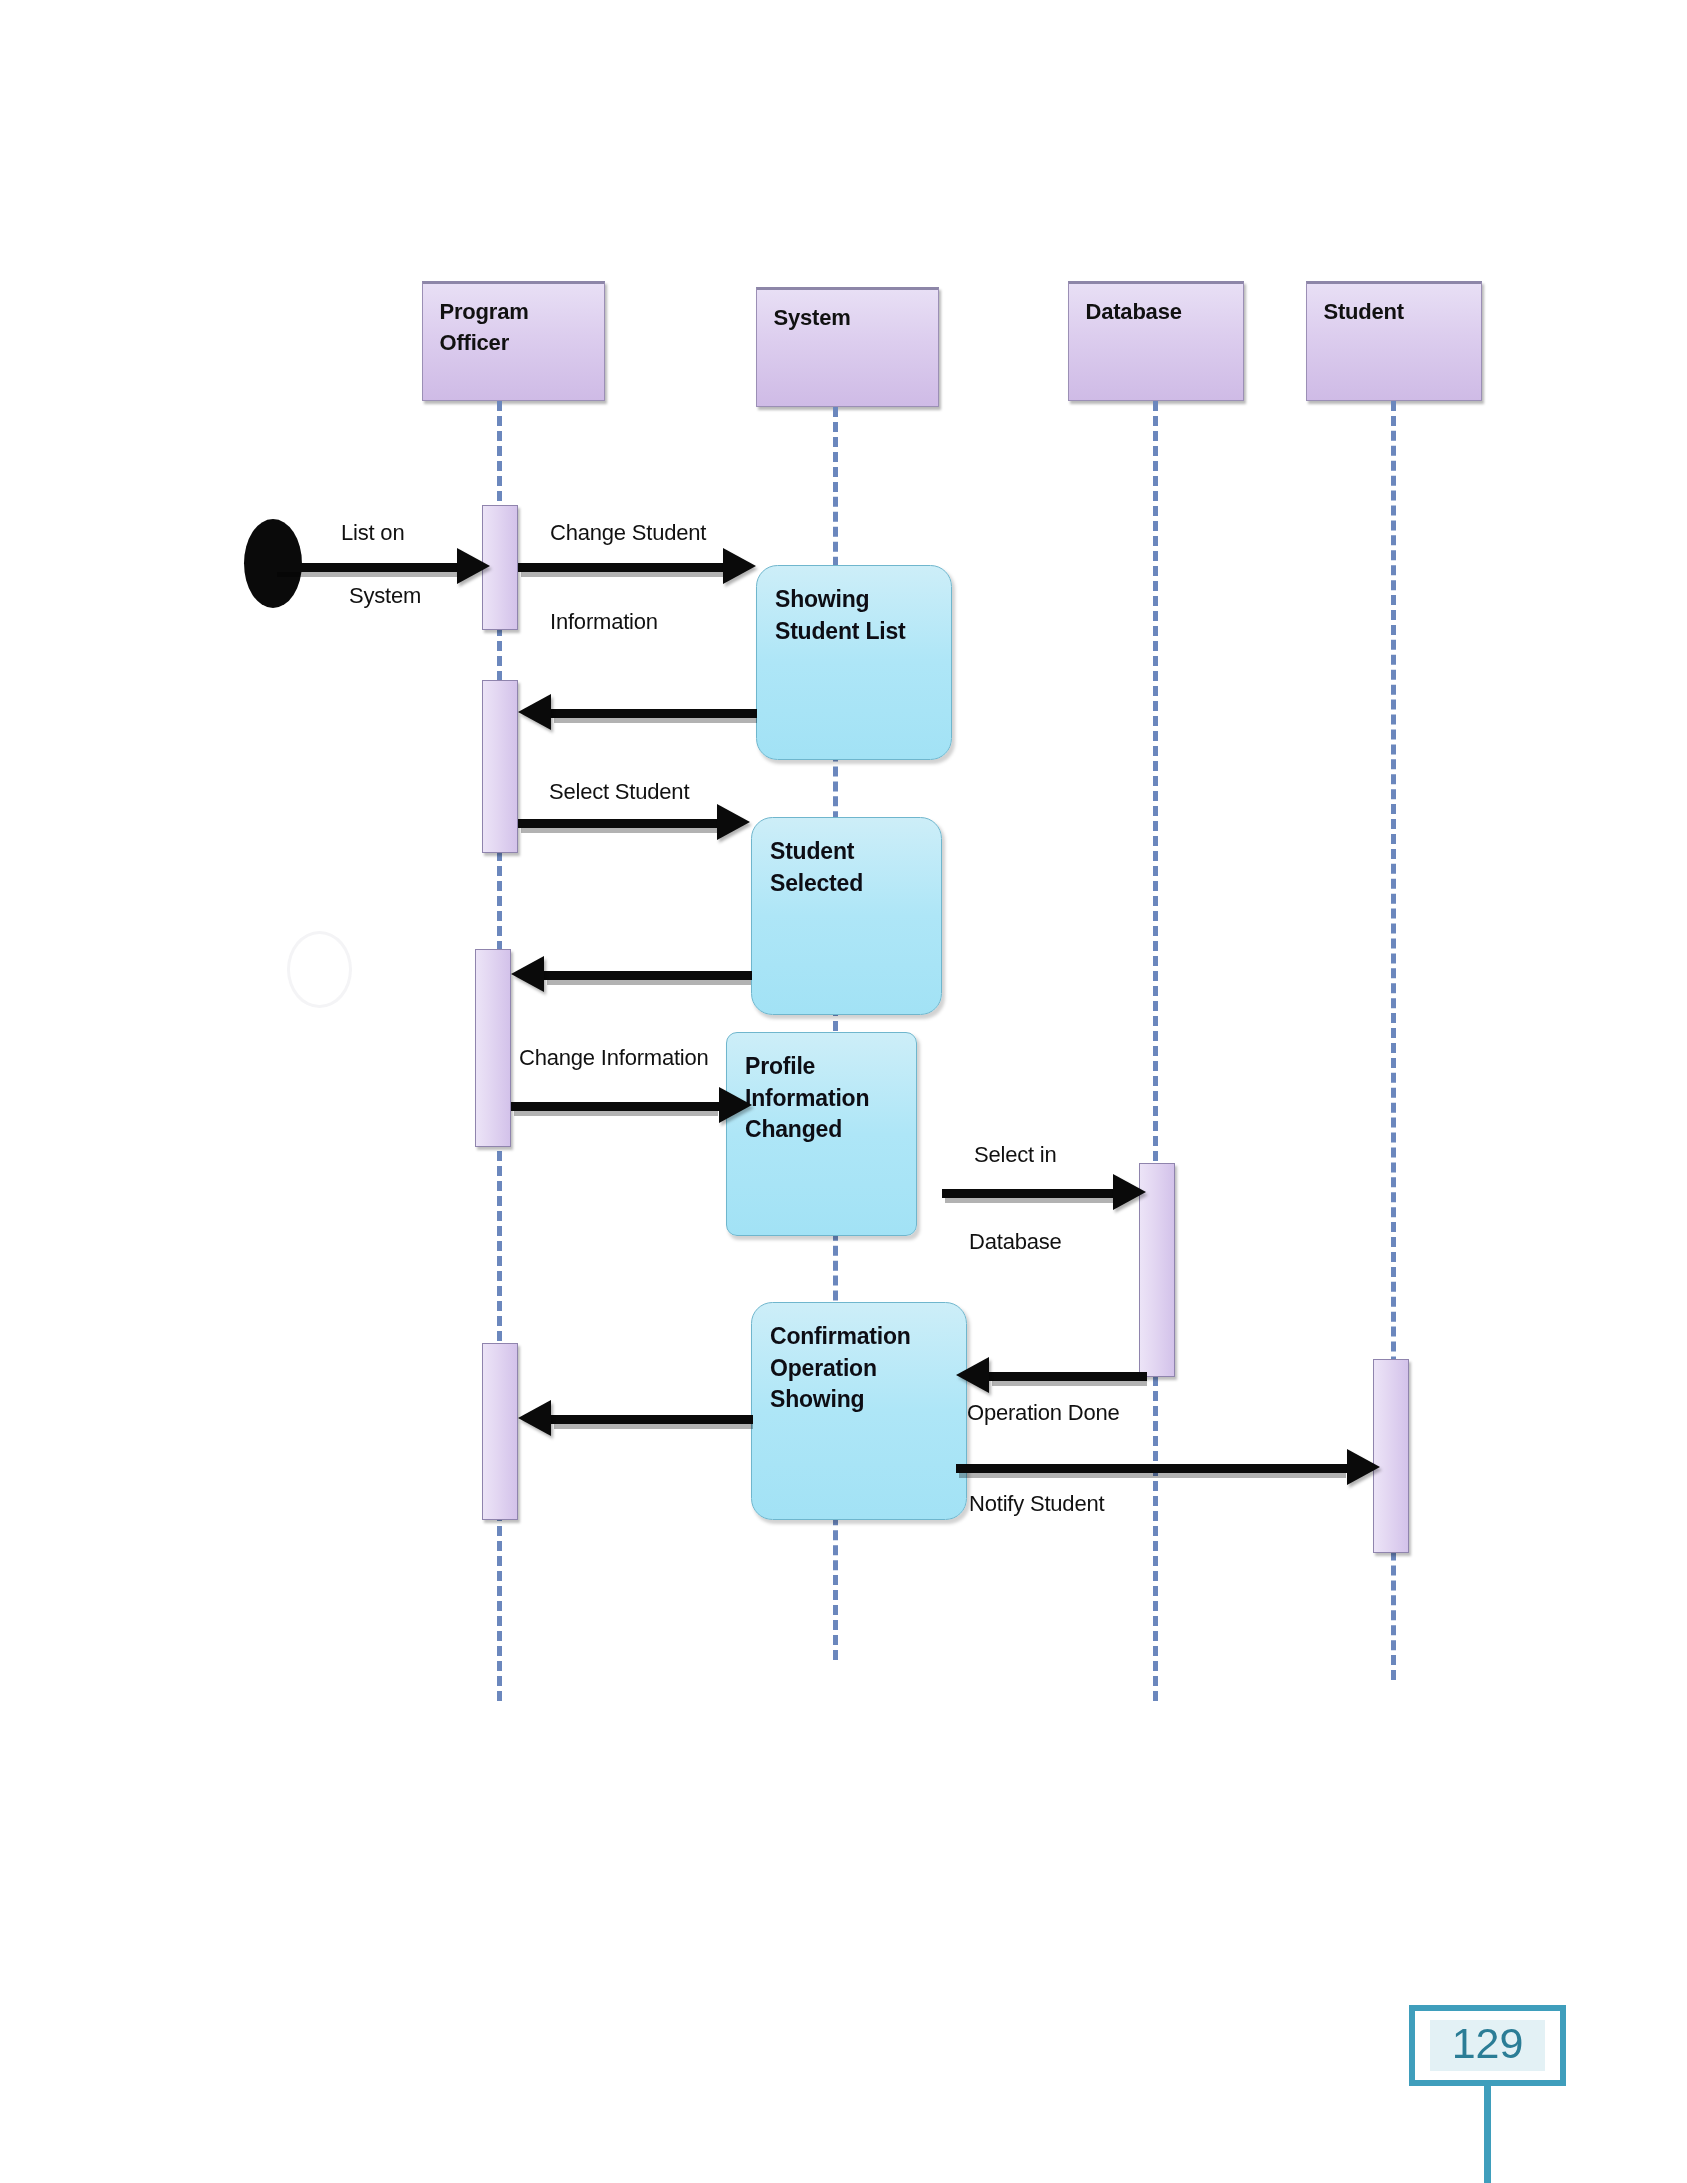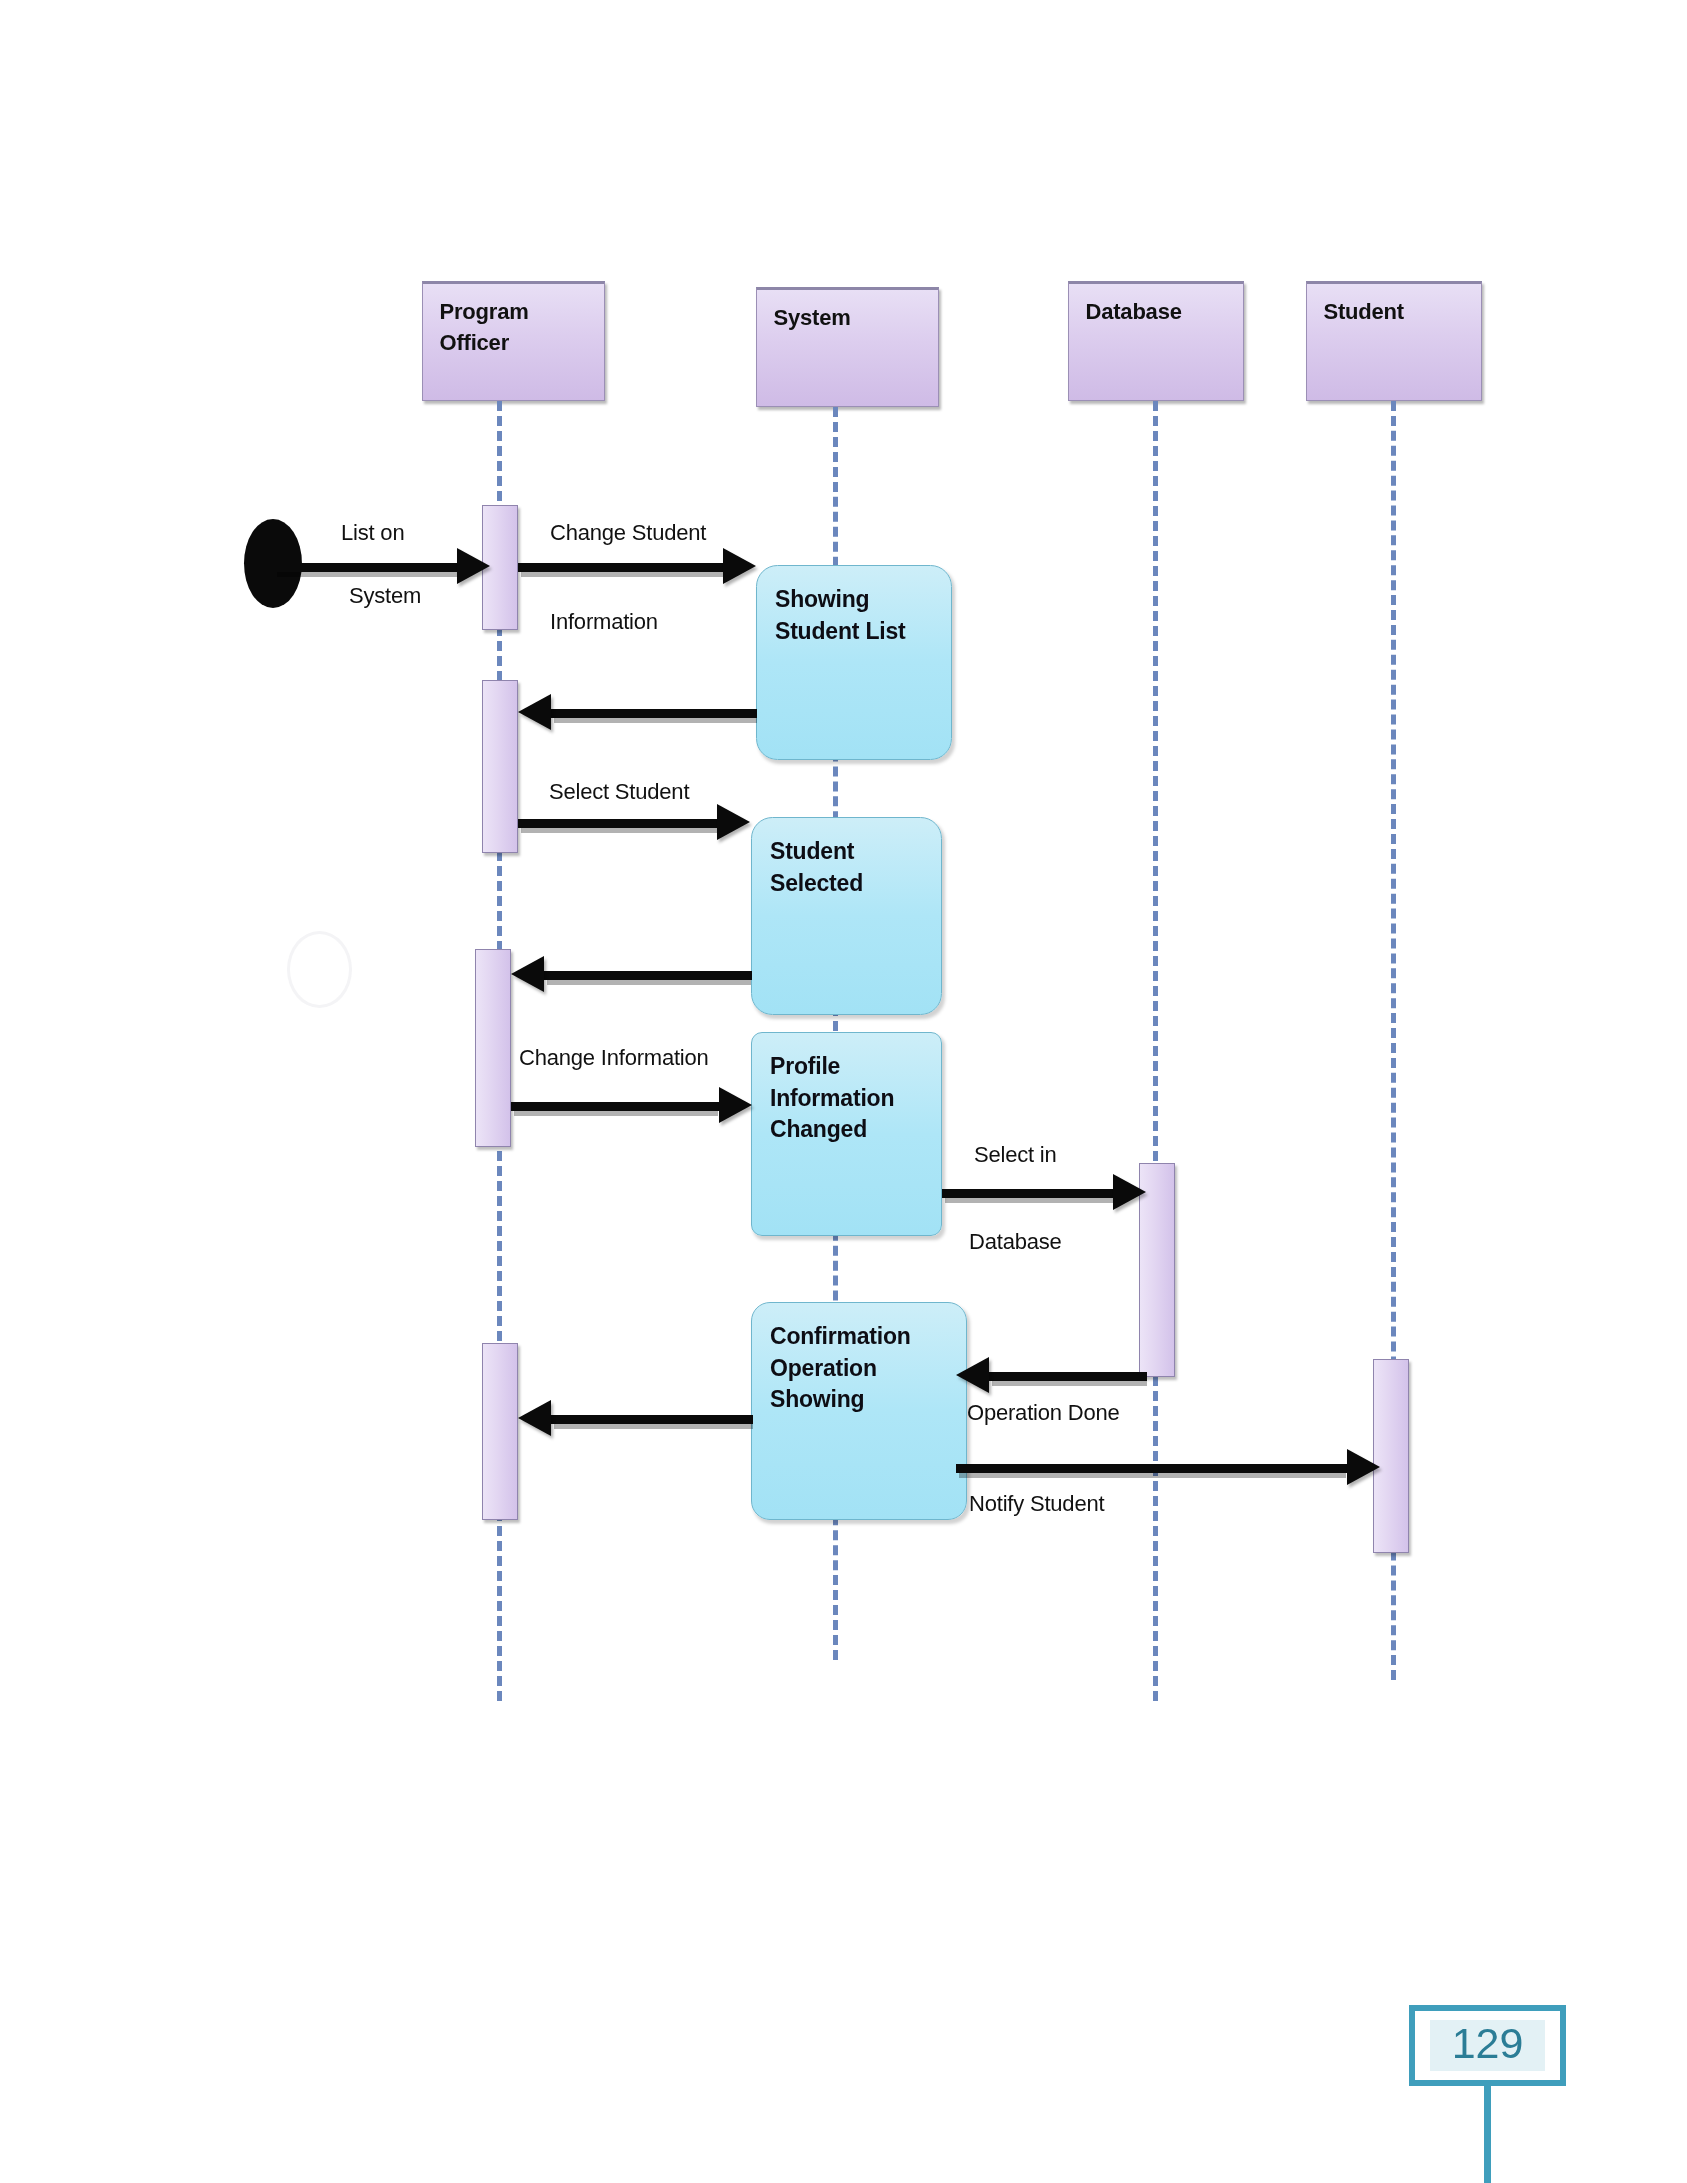--- a/index.html
+++ b/index.html
@@ -228,27 +228,27 @@
     <div class="state-box" style="left:756px; top:565px; width:196px; height:195px;">
       <div>Showing</div>
       <div>Student List</div>
     </div>
 
     <div class="state-box" style="left:751px; top:817px; width:191px; height:198px;">
       <div>Student</div>
       <div>Selected</div>
     </div>
 
-    <div class="state-box" style="left:751px; top:1032px; width:191px; height:204px;border-radius:11px;">
+    <div class="state-box" style="left:726px; top:1032px; width:191px; height:204px;border-radius:11px;">
       <div>Profile</div>
       <div>Information</div>
       <div>Changed</div>
     </div>
 
-    <div class="state-box" style="left:751px; top:1302px; width:216px; height:218px;border-radius:19px;">
+    <div class="state-box" style="left:751px; top:1302px; width:216px; height:218px;">
       <div>Confirmation</div>
       <div>Operation</div>
       <div>Showing</div>
     </div>
 
     <div class="arrow right" style="left:274px; top:563px; width:216px;">
       <div class="shaft" style="width:183px;"></div>
       <div class="shaft-shadow" style="width:180px;"></div>
       <div class="head" style="left:183px;"></div>
     </div>

